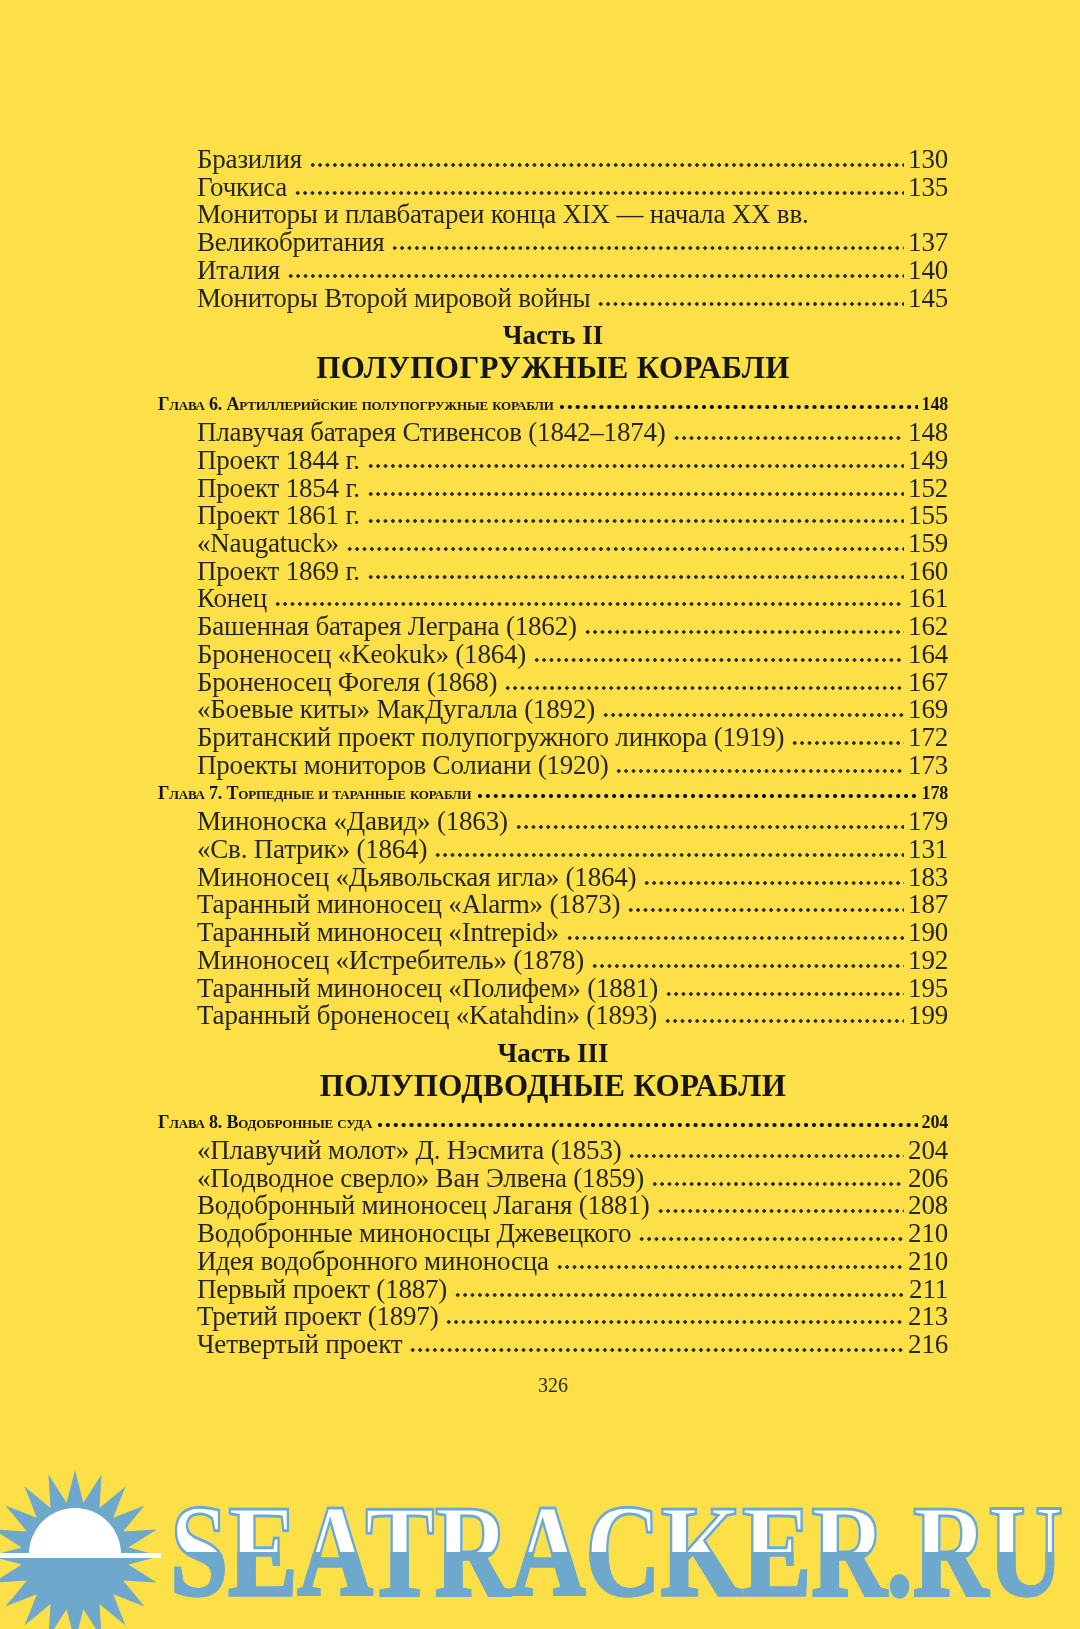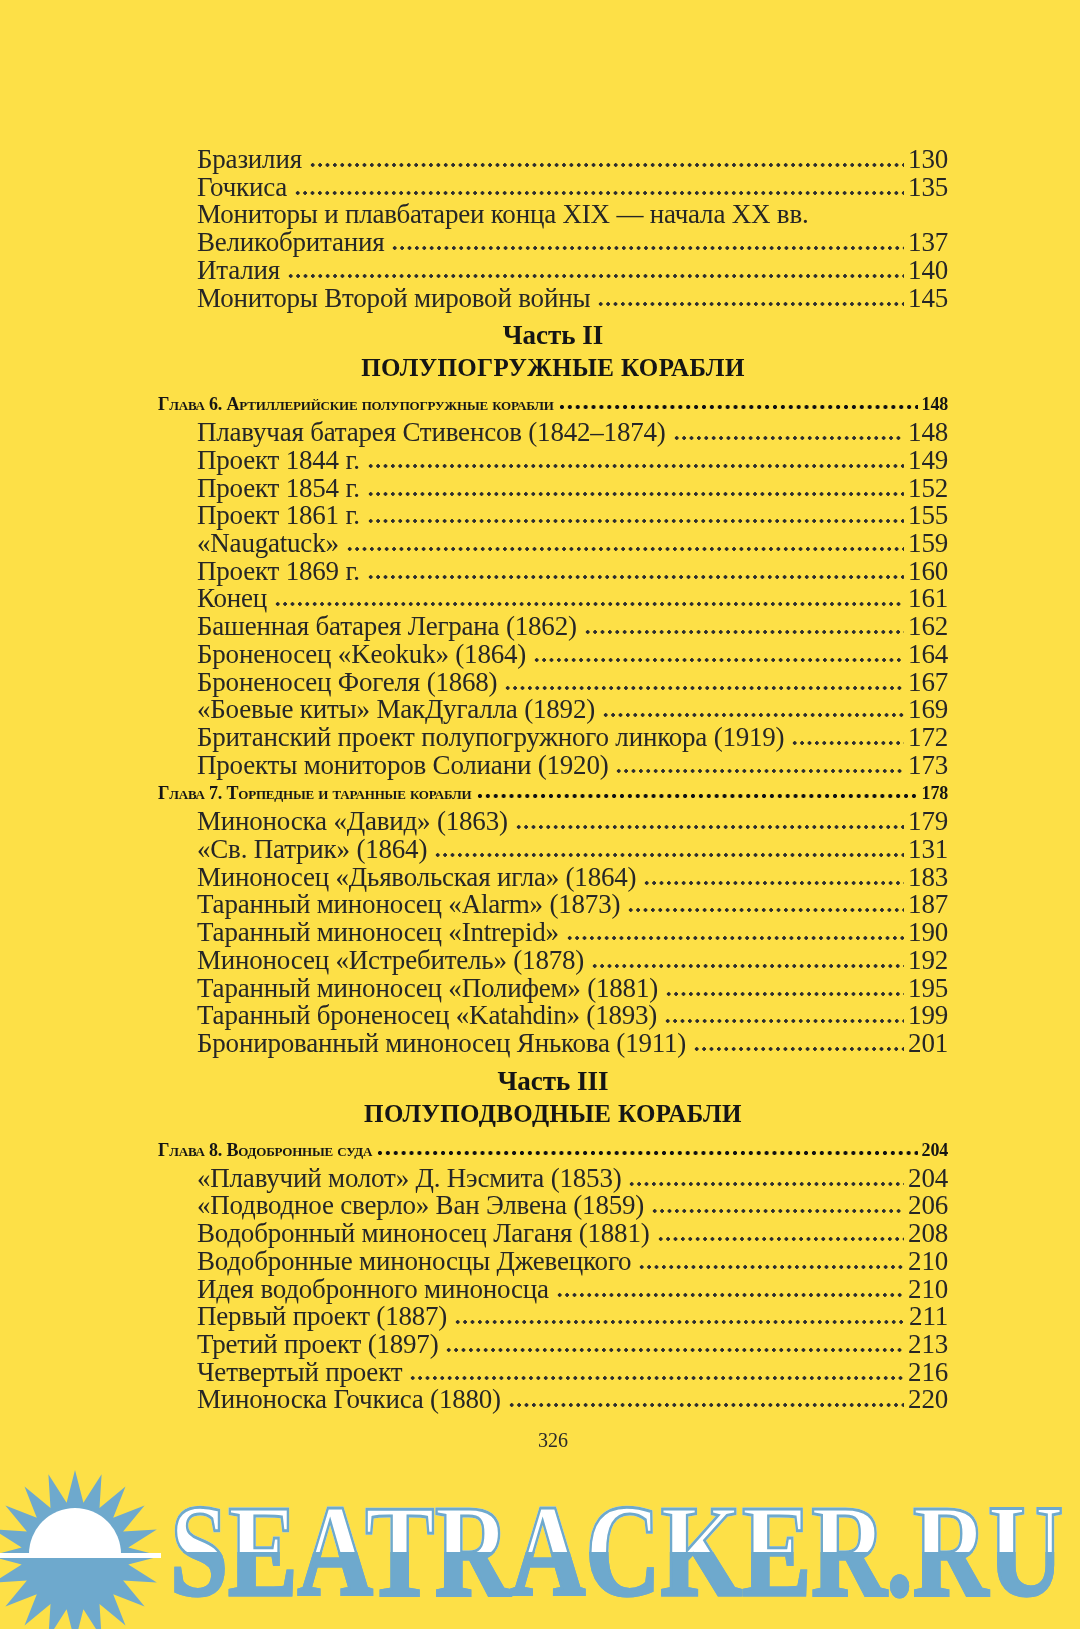--- a/index.html
+++ b/index.html
@@ -57,21 +57,21 @@
   }
   .pagenum { white-space: nowrap; }
 
   .part {
     text-align: center;
     font-weight: 700;
     color: #151515;
     margin: 8px 0 6px 0;
   }
   .part .part-label { font-size: 27px; line-height: 31px; }
-  .part .part-title { font-size: 25px; line-height: 33px; letter-spacing: 0.4px; }
+  .part .part-title { font-size: 31px; line-height: 33px; letter-spacing: 0.4px; }
 
   .folio {
     text-align: center;
     font-size: 20px;
     line-height: 26px;
     margin-top: 13px;
     color: #2a2a2a;
   }
 
   
@@ -257,25 +257,20 @@
         <div class="row entry">
           <span class="label">Таранный миноносец «Полифем» (1881)</span>
           <span class="leader"></span>
           <span class="pagenum">195</span>
         </div>
         <div class="row entry">
           <span class="label">Таранный броненосец «Katahdin» (1893)</span>
           <span class="leader"></span>
           <span class="pagenum">199</span>
         </div>
-        <div class="row entry">
-          <span class="label">Бронированный миноносец Янькова (1911)</span>
-          <span class="leader"></span>
-          <span class="pagenum">201</span>
-        </div>
         <div class="part">
           <div class="part-label">Часть III</div>
           <div class="part-title">ПОЛУПОДВОДНЫЕ КОРАБЛИ</div>
         </div>
         <div class="row chapter">
           <span class="label">Глава 8. Водобронные суда</span>
           <span class="leader"></span>
           <span class="pagenum">204</span>
         </div>
         <div class="row entry">
@@ -310,25 +305,20 @@
         </div>
         <div class="row entry">
           <span class="label">Третий проект (1897)</span>
           <span class="leader"></span>
           <span class="pagenum">213</span>
         </div>
         <div class="row entry">
           <span class="label">Четвертый проект</span>
           <span class="leader"></span>
           <span class="pagenum">216</span>
-        </div>
-        <div class="row entry">
-          <span class="label">Миноноска Гочкиса (1880)</span>
-          <span class="leader"></span>
-          <span class="pagenum">220</span>
         </div>
       </div>
     <div class="folio">326</div>
   </div>
 
   <div class="sun-wrap">
     <svg viewBox="-86 -86 172 172" aria-hidden="true">
       <polygon id="sun-star" class="sun-star" points="0.0,-86.0 8.4,-53.3 26.6,-81.8 24.5,-48.1 50.5,-69.6 38.2,-38.2 69.6,-50.5 48.1,-24.5 81.8,-26.6 53.3,-8.4 86.0,0.0 53.3,8.4 81.8,26.6 48.1,24.5 69.6,50.5 38.2,38.2 50.5,69.6 24.5,48.1 26.6,81.8 8.4,53.3 0.0,86.0 -8.4,53.3 -26.6,81.8 -24.5,48.1 -50.5,69.6 -38.2,38.2 -69.6,50.5 -48.1,24.5 -81.8,26.6 -53.3,8.4 -86.0,0.0 -53.3,-8.4 -81.8,-26.6 -48.1,-24.5 -69.6,-50.5 -38.2,-38.2 -50.5,-69.6 -24.5,-48.1 -26.6,-81.8 -8.4,-53.3"></polygon>
       <rect class="sun-white" x="-86" y="-3" width="172" height="5"></rect>
       <path class="sun-white" d="M -46,-2 A 46,46 0 0 1 46,-2 Z"></path>

